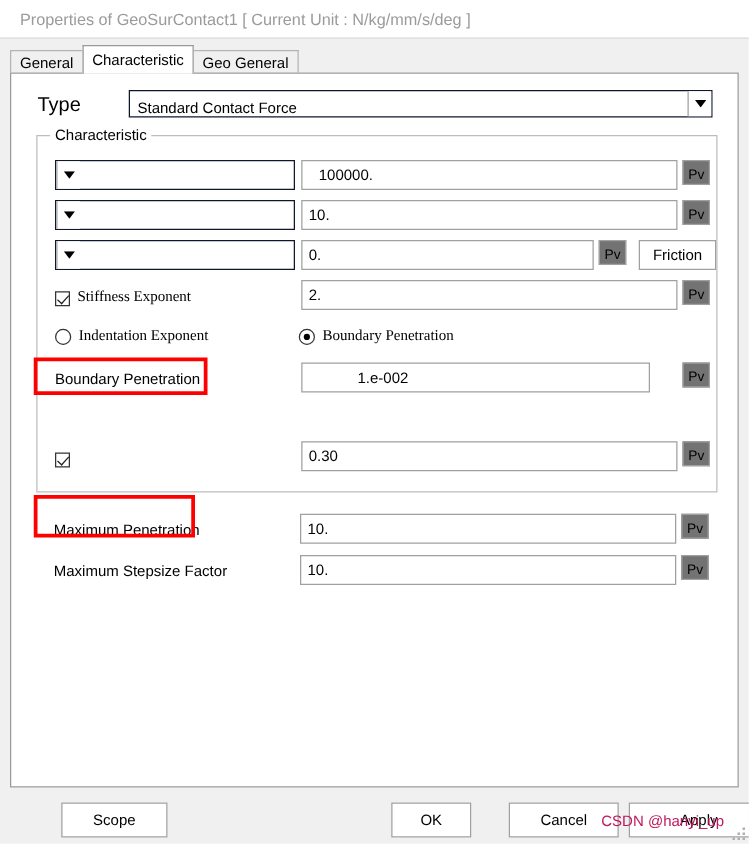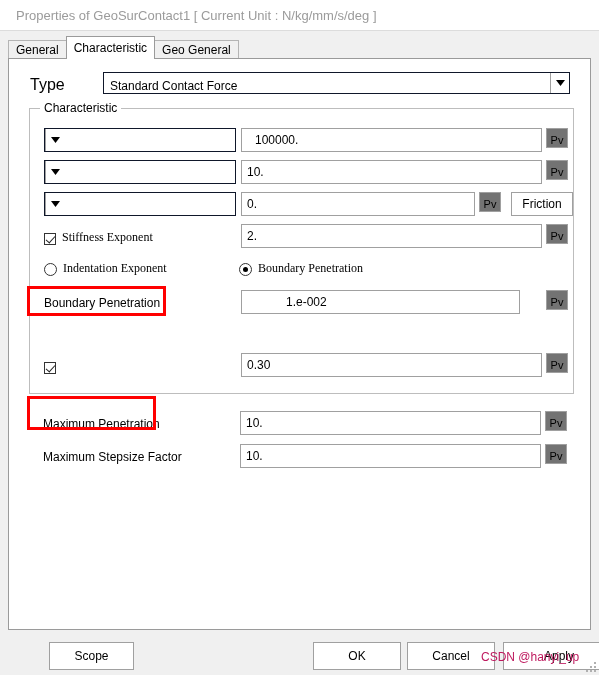--- a/index.html
+++ b/index.html
@@ -395,21 +395,21 @@
     <div style="position:absolute; left:20px; top:385px; width:545px; height:24px;">
       <span class="plain-label" style="left:14px; top:5px;">Maximum Stepsize Factor</span>
       <div class="value-box" style="left:211px; width:301px;">10.</div>
       <div class="pv-btn" style="left:516px;">Pv</div>
     </div>
 
   </div>
 
   <div id="btn-bar">
     <div class="bar-btn" style="left:9px; width:85px;margin-left:40px;">Scope</div>
-    <div class="bar-btn" style="left:313px; width:88px;">OK</div>
+    <div class="bar-btn" style="left:313px; width:64px;">OK</div>
     <div class="bar-btn" style="left:407px; width:88px;">Cancel</div>
     <div class="bar-btn" style="left:503px; width:112px;">Apply</div>
   </div>
 
 </div>
 
 <div class="red-box" style="left:27px; top:286px; width:139px; height:30px;"></div>
 <div class="red-box" style="left:27px; top:396px; width:129px; height:34px;"></div>
 
 <div id="watermark">CSDN @hanyi_up</div>

